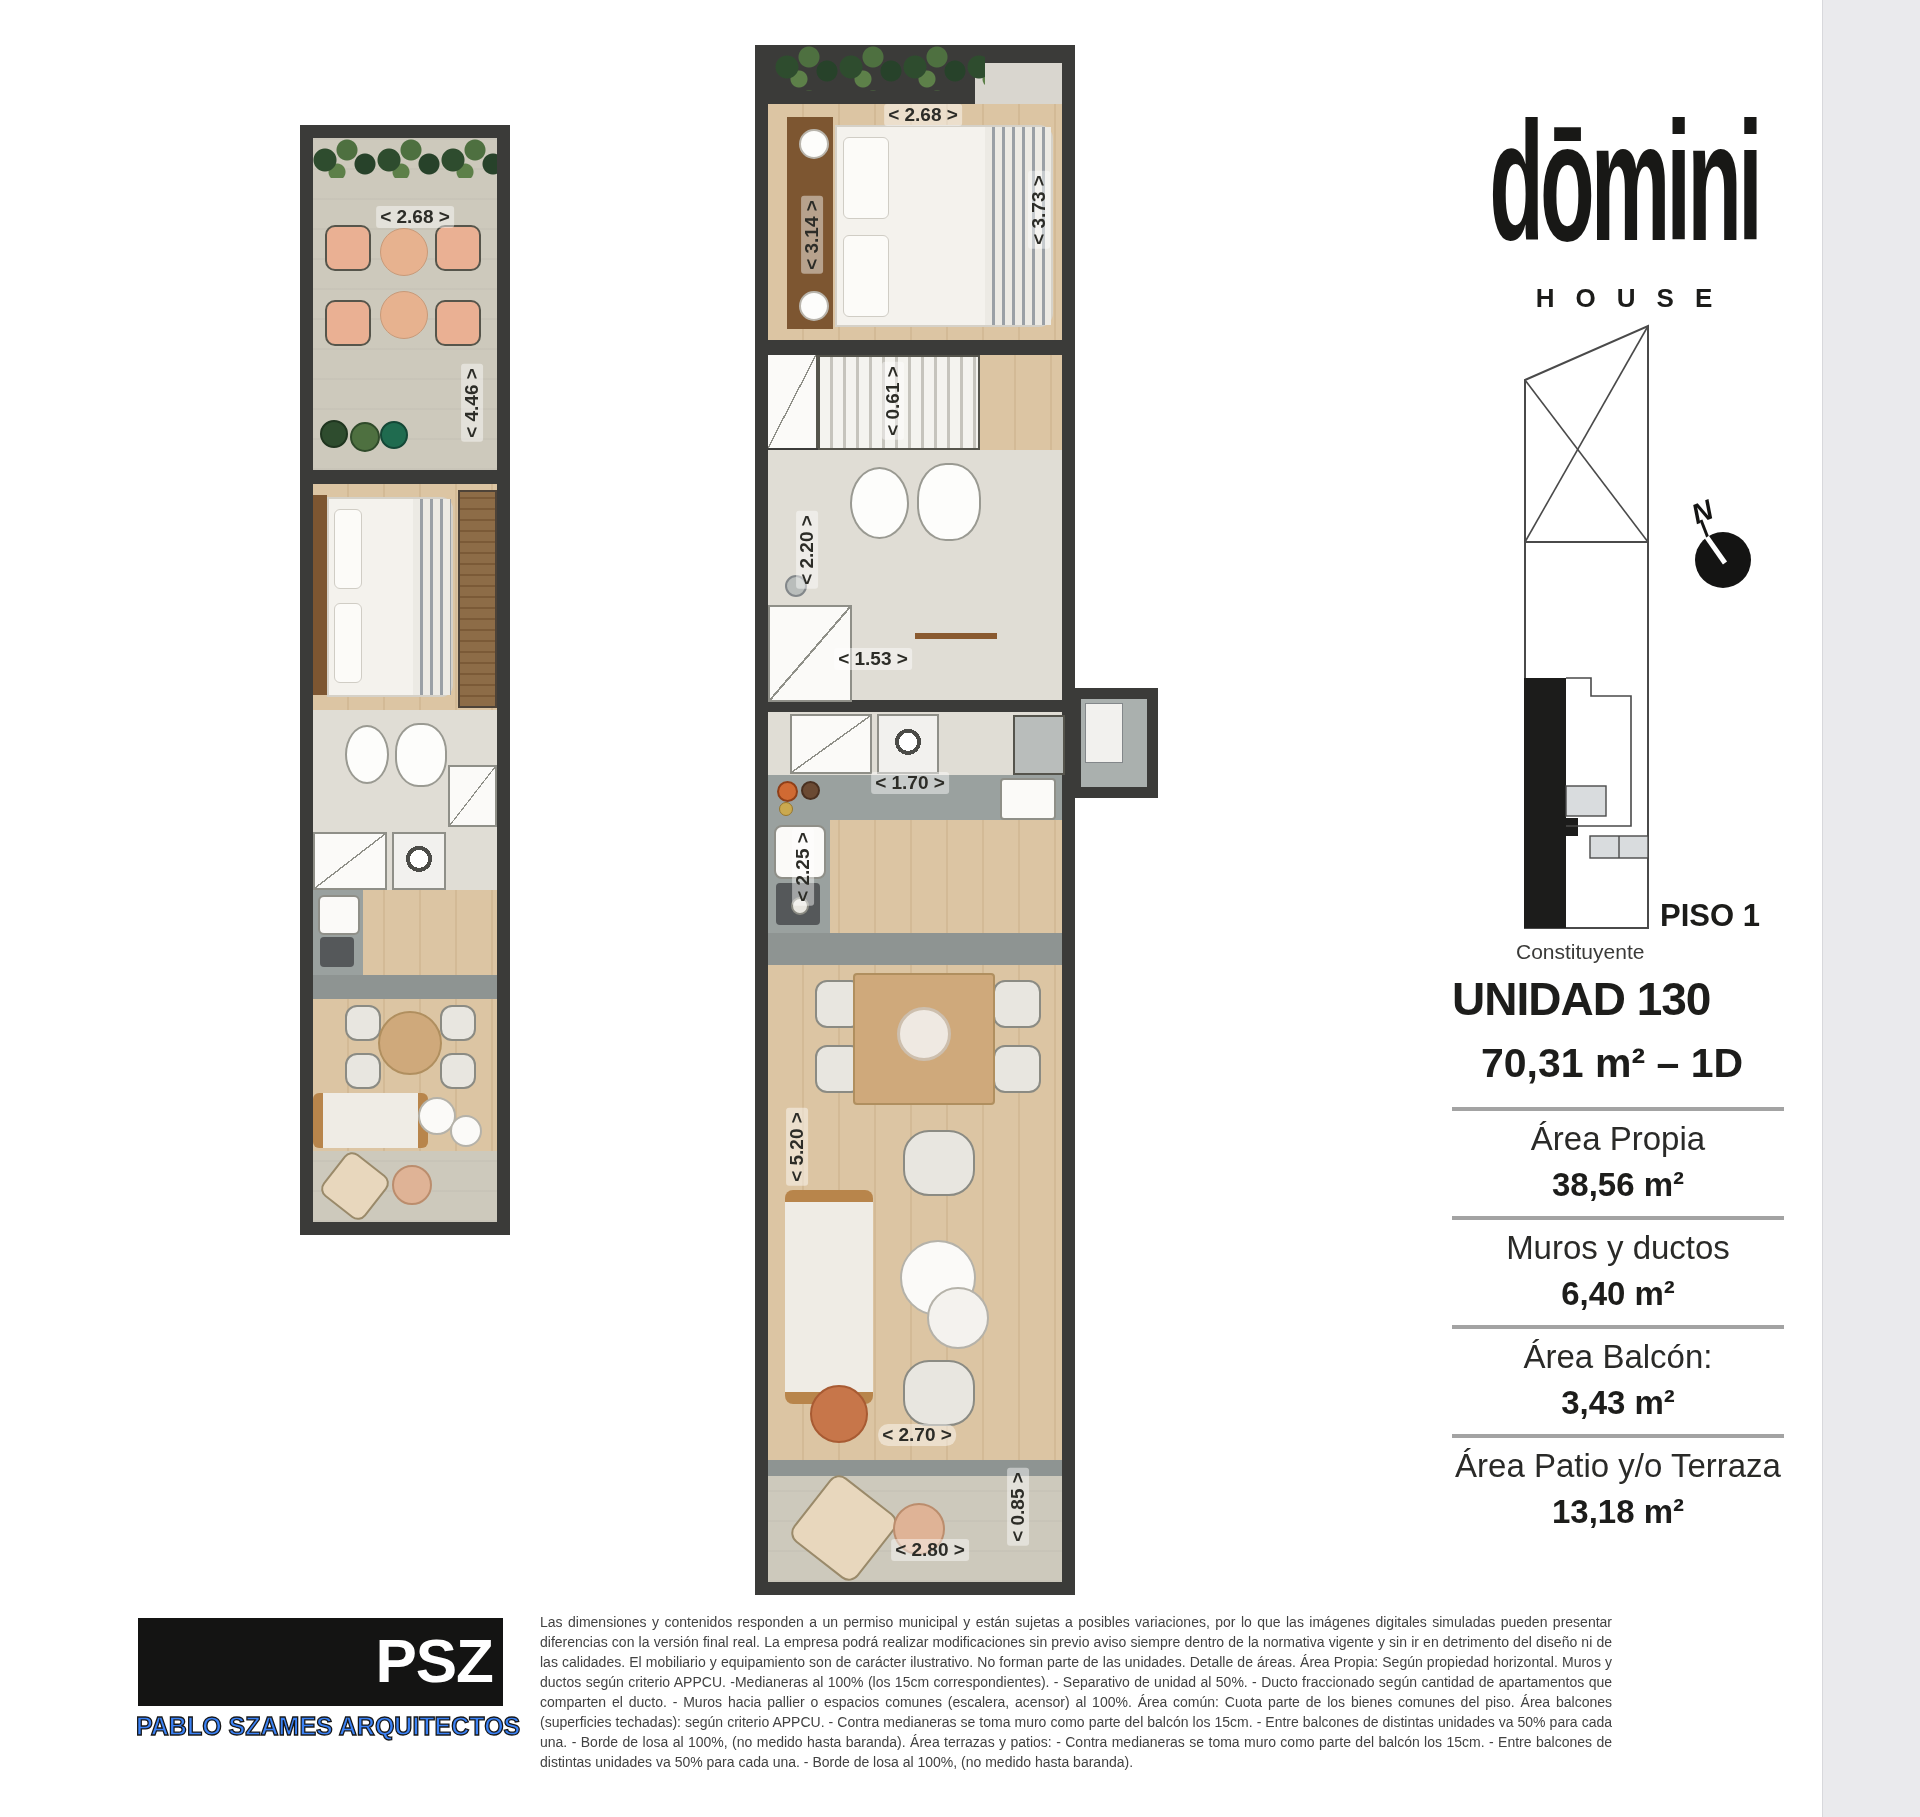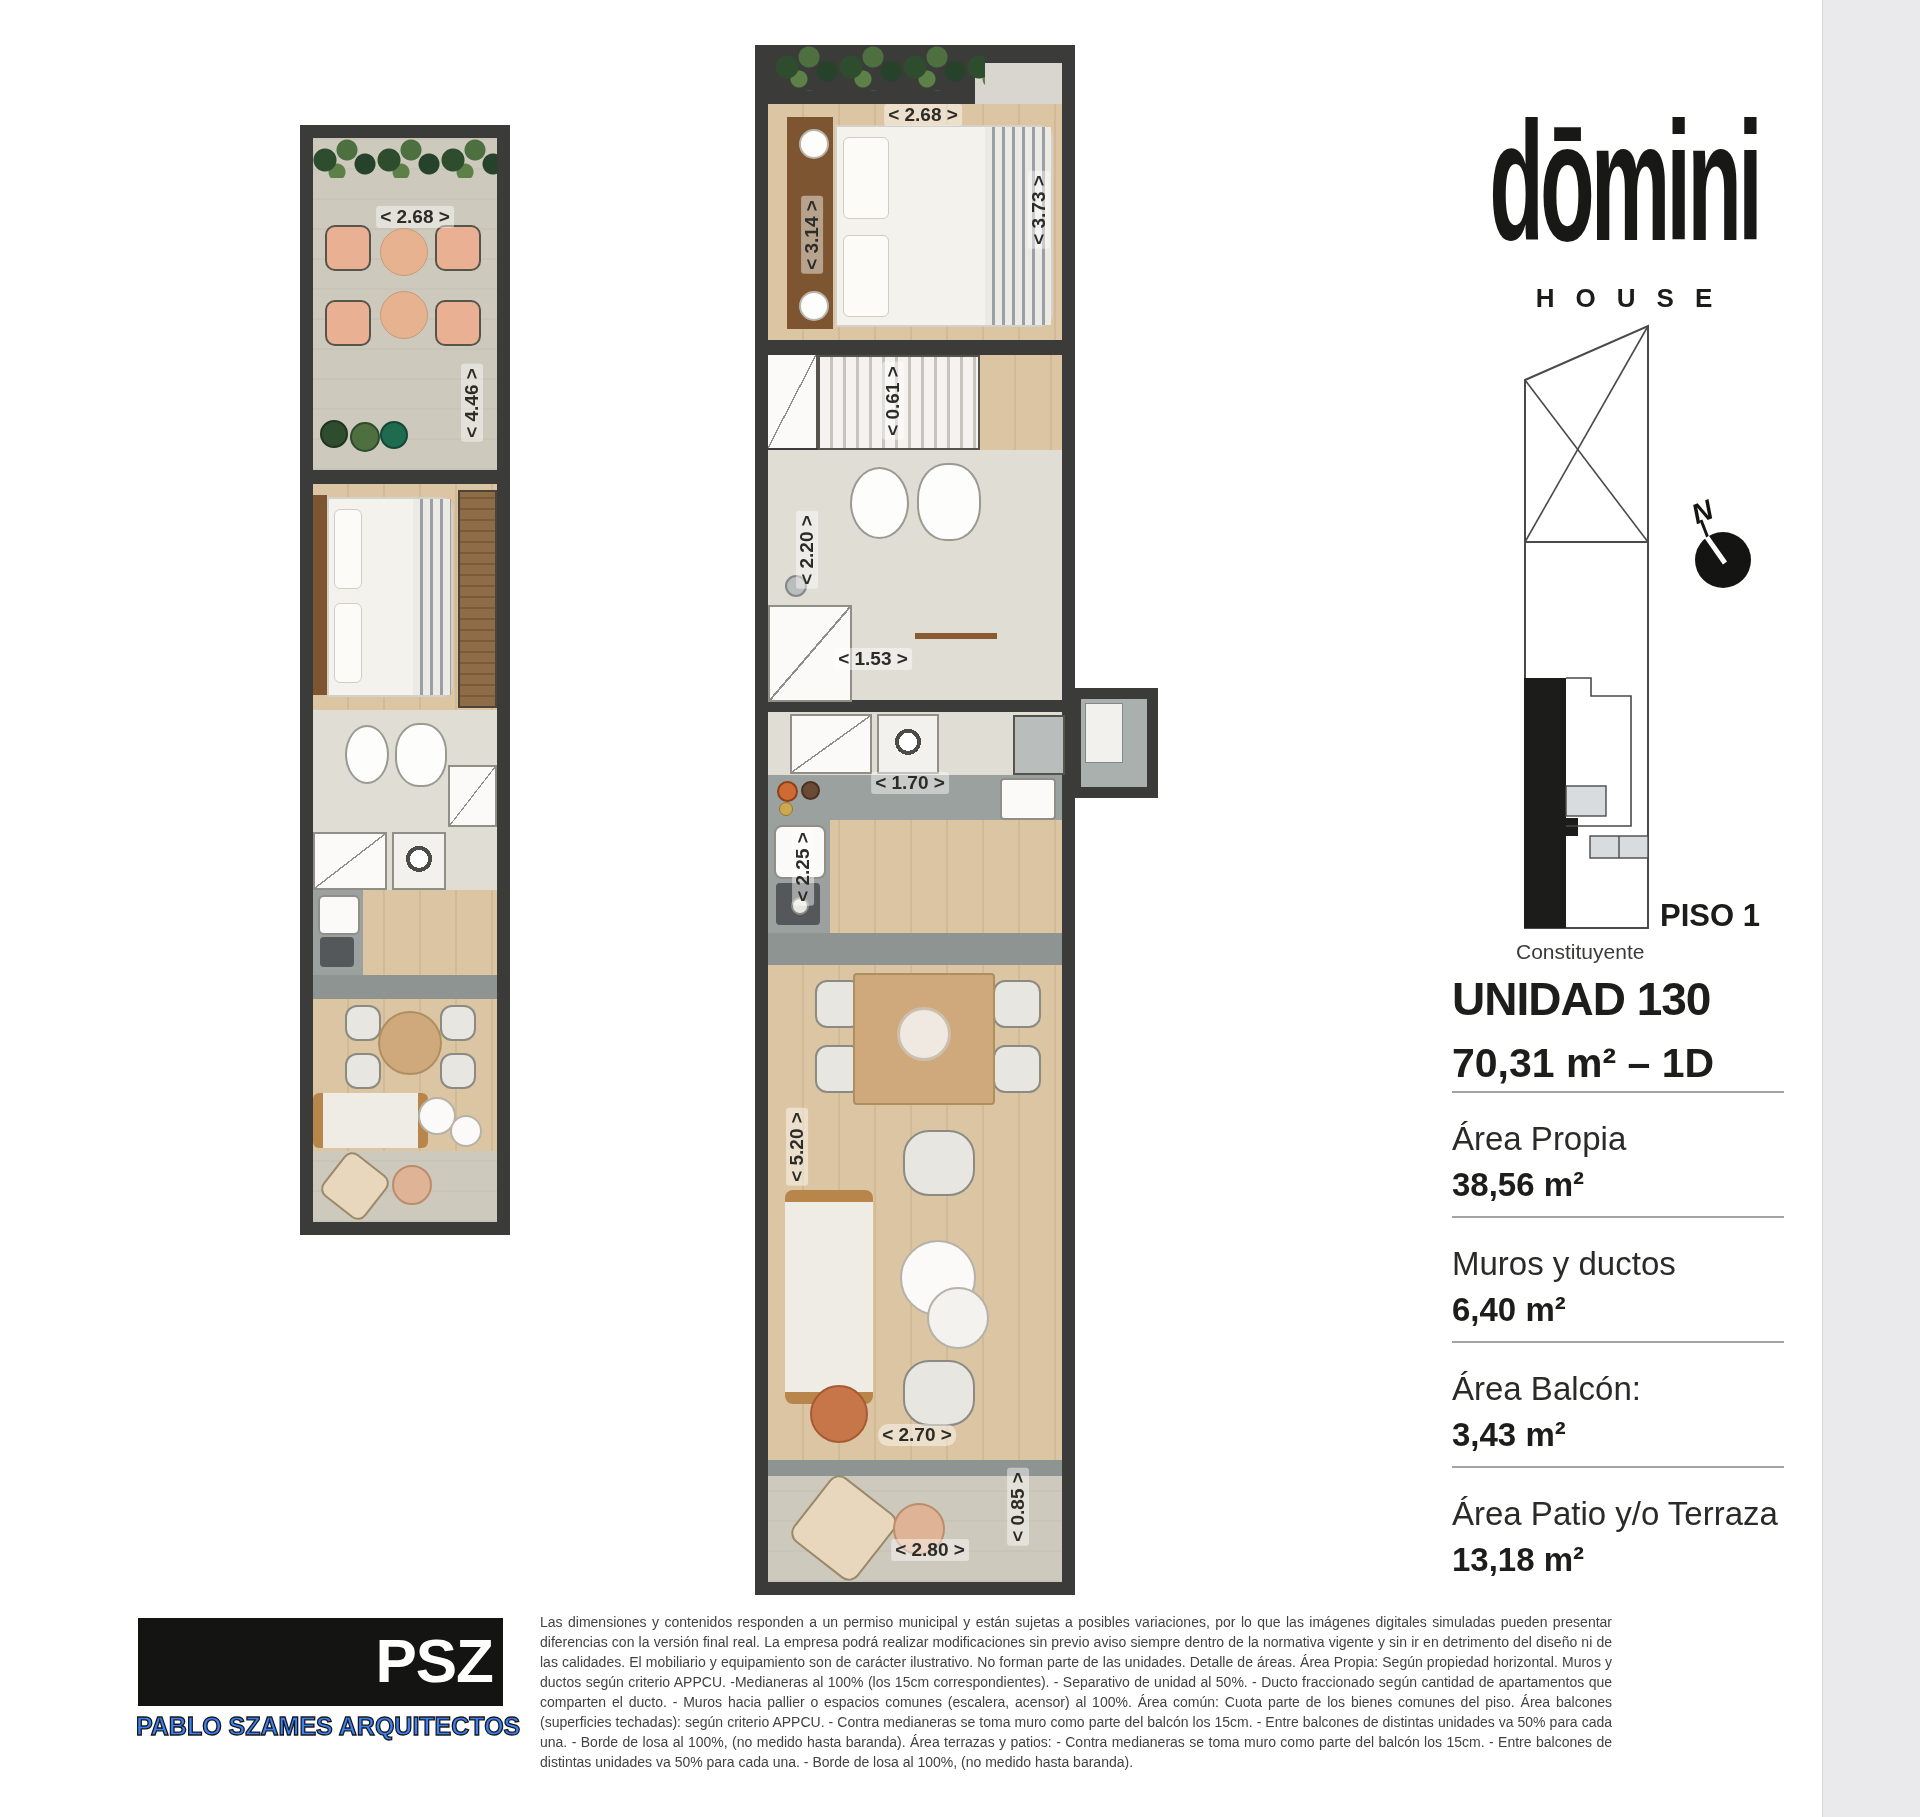--- a/index.html
+++ b/index.html
@@ -44,22 +44,22 @@
   
   .logo-domini{position:absolute;left:1448px;top:88px;width:352px;height:190px;
      font-weight:800;font-size:112px;letter-spacing:-5px;text-align:center;
      transform:scale(.80,1.5);transform-origin:center;color:#181816;line-height:190px;}
   .logo-house{position:absolute;left:1448px;top:283px;width:352px;text-align:center;
      font-weight:700;font-size:26px;letter-spacing:21px;padding-left:21px;box-sizing:border-box;color:#1c1c1a;}
   .piso{position:absolute;left:1660px;top:898px;font-size:31px;font-weight:800;color:#1c1c1a;}
   .street{position:absolute;left:1516px;top:940px;font-size:21px;color:#3a3a38;}
   .info{position:absolute;left:1452px;top:972px;width:332px;}
   .info .title{font-size:46px;font-weight:800;letter-spacing:-1px;}
-  .info .subtitle{font-size:41px;font-weight:700;margin-top:14px;padding-bottom:4px;}
-  .area-row{border-top:2px solid #a3a3a3;padding:27px 0 12px 0;}
+  .info .subtitle{font-size:41px;font-weight:700;margin-top:14px;padding-bottom:20px;margin-left:29px;}
+  .area-row{border-top:4px solid #a3a3a3;padding:9px 0 12px 0;text-align:center;}
   .area-row .lbl{font-size:33px;font-weight:400;color:#2a2a28;}
   .area-row .val{font-size:33px;font-weight:700;margin-top:8px;}
   
   .psz-box{position:absolute;left:138px;top:1618px;width:365px;height:88px;background:#141413;
      color:#ffffff;font-size:62px;font-weight:800;text-align:right;line-height:86px;
      padding-right:10px;box-sizing:border-box;letter-spacing:-1px;}
   .psz-name{position:absolute;left:136px;top:1712px;width:380px;font-size:25px;font-weight:700;
      color:#3b82f6;-webkit-text-stroke:1.3px #151515;letter-spacing:0px;white-space:nowrap;}
   .disclaimer{position:absolute;left:540px;top:1612px;width:1072px;font-size:14px;line-height:20px;
      color:#424242;text-align:justify;}

